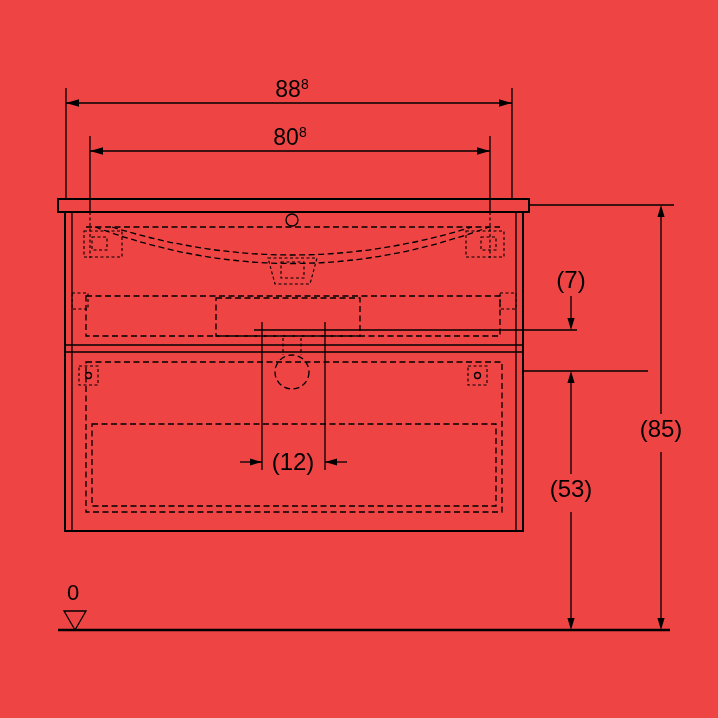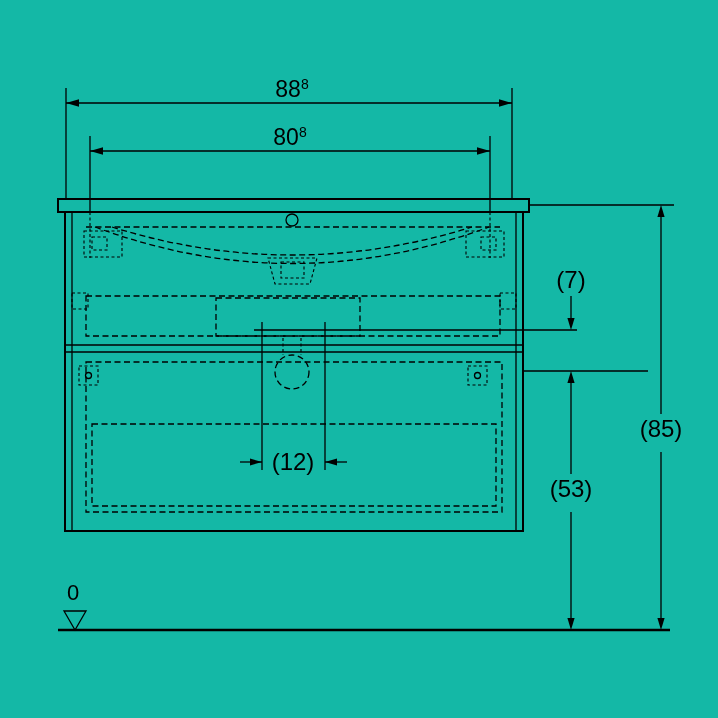--- a/index.html
+++ b/index.html
@@ -7,21 +7,21 @@
     padding: 0;
     background: #ffffff;
     width: 718px;
     height: 718px;
     overflow: hidden;
   }
   .drawing-wrap {
     position: relative;
     width: 718px;
     height: 718px;
-    background: #14b8a6;
+    background: #ef4444;
   }
   svg text {
     font-family: "Liberation Sans", "DejaVu Sans", sans-serif;
     fill: #000000;
   }
   .s  { stroke: #000000; fill: none; stroke-width: 2; }
   .s1 { stroke: #000000; fill: none; stroke-width: 1.3; }
   .d  { stroke: #000000; fill: none; stroke-width: 1.3; stroke-dasharray: 6 3.5; }
   .d2 { stroke: #000000; fill: none; stroke-width: 1.1; stroke-dasharray: 3 2.5; }
   .ah { fill: #000000; stroke: none; }

